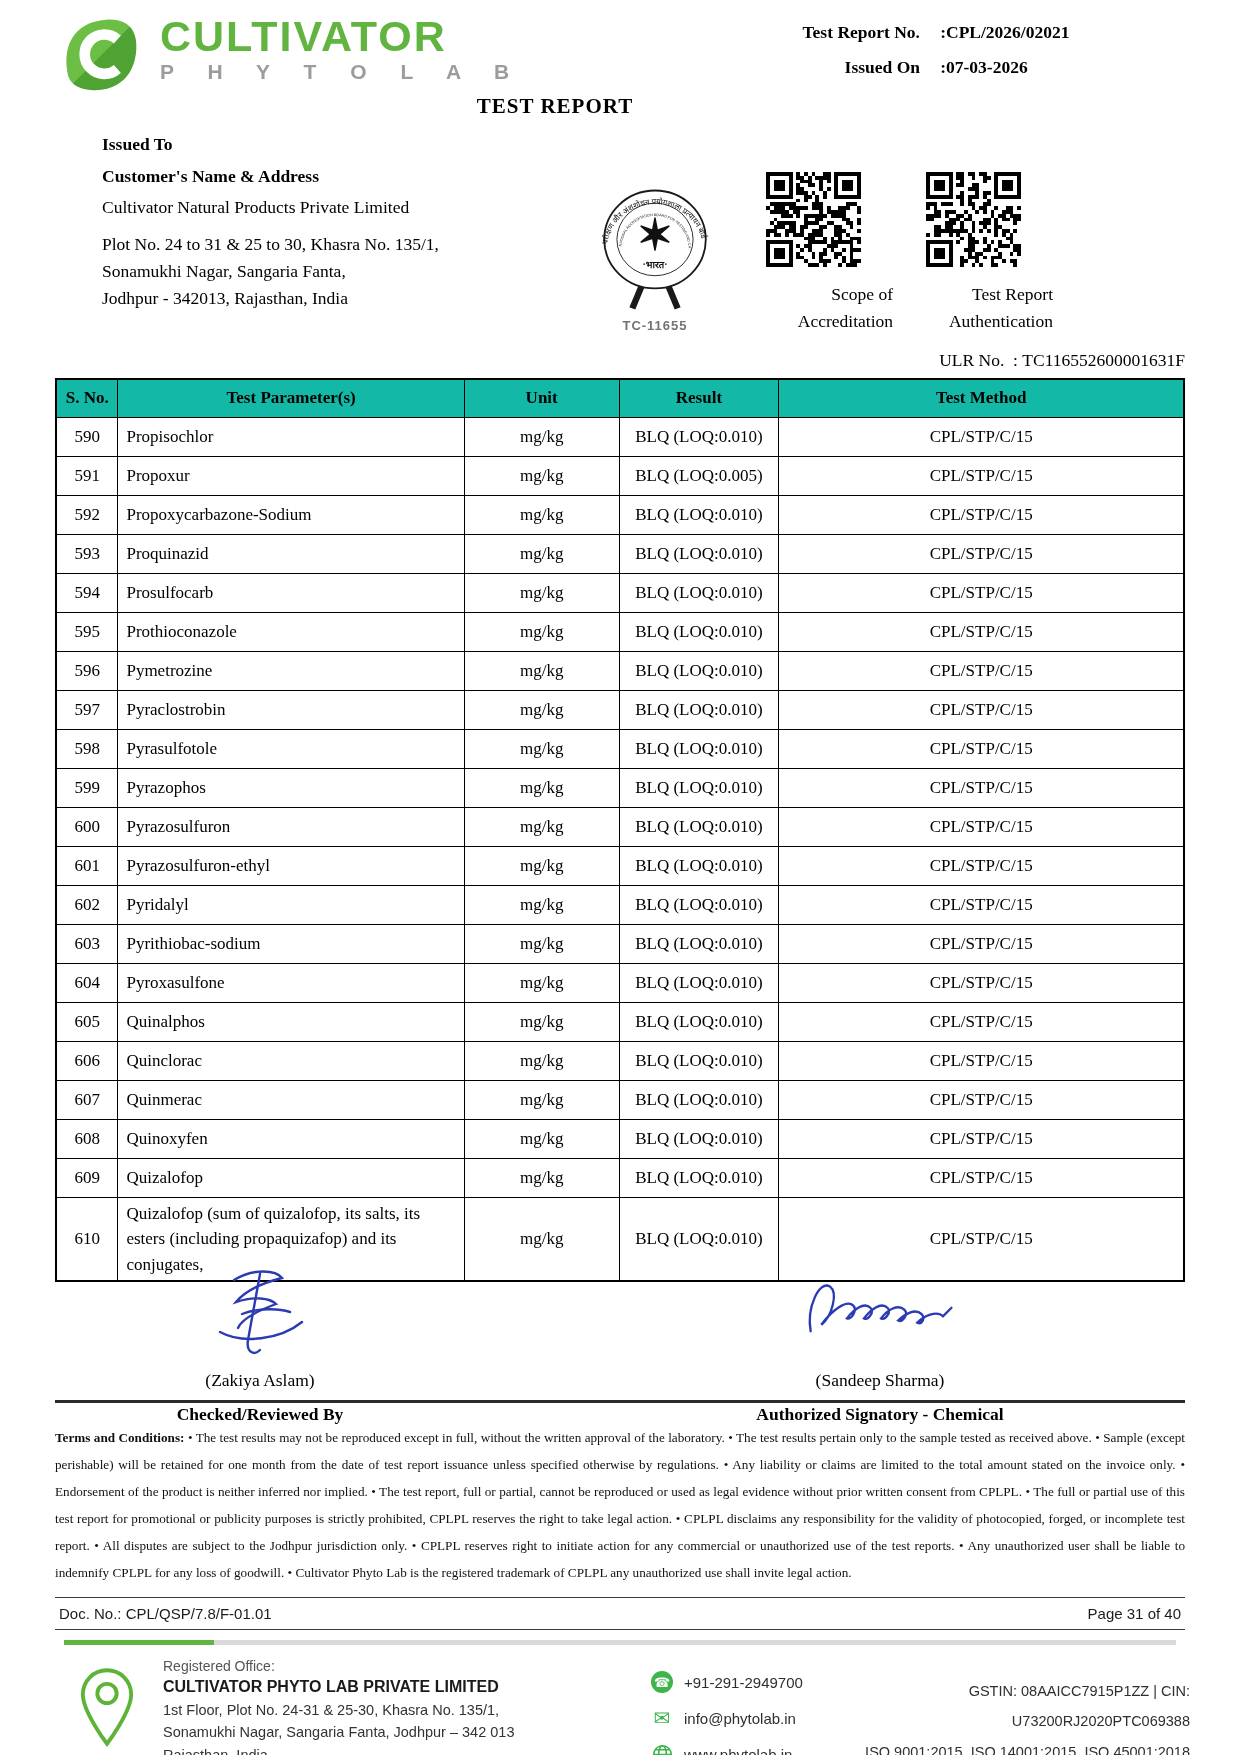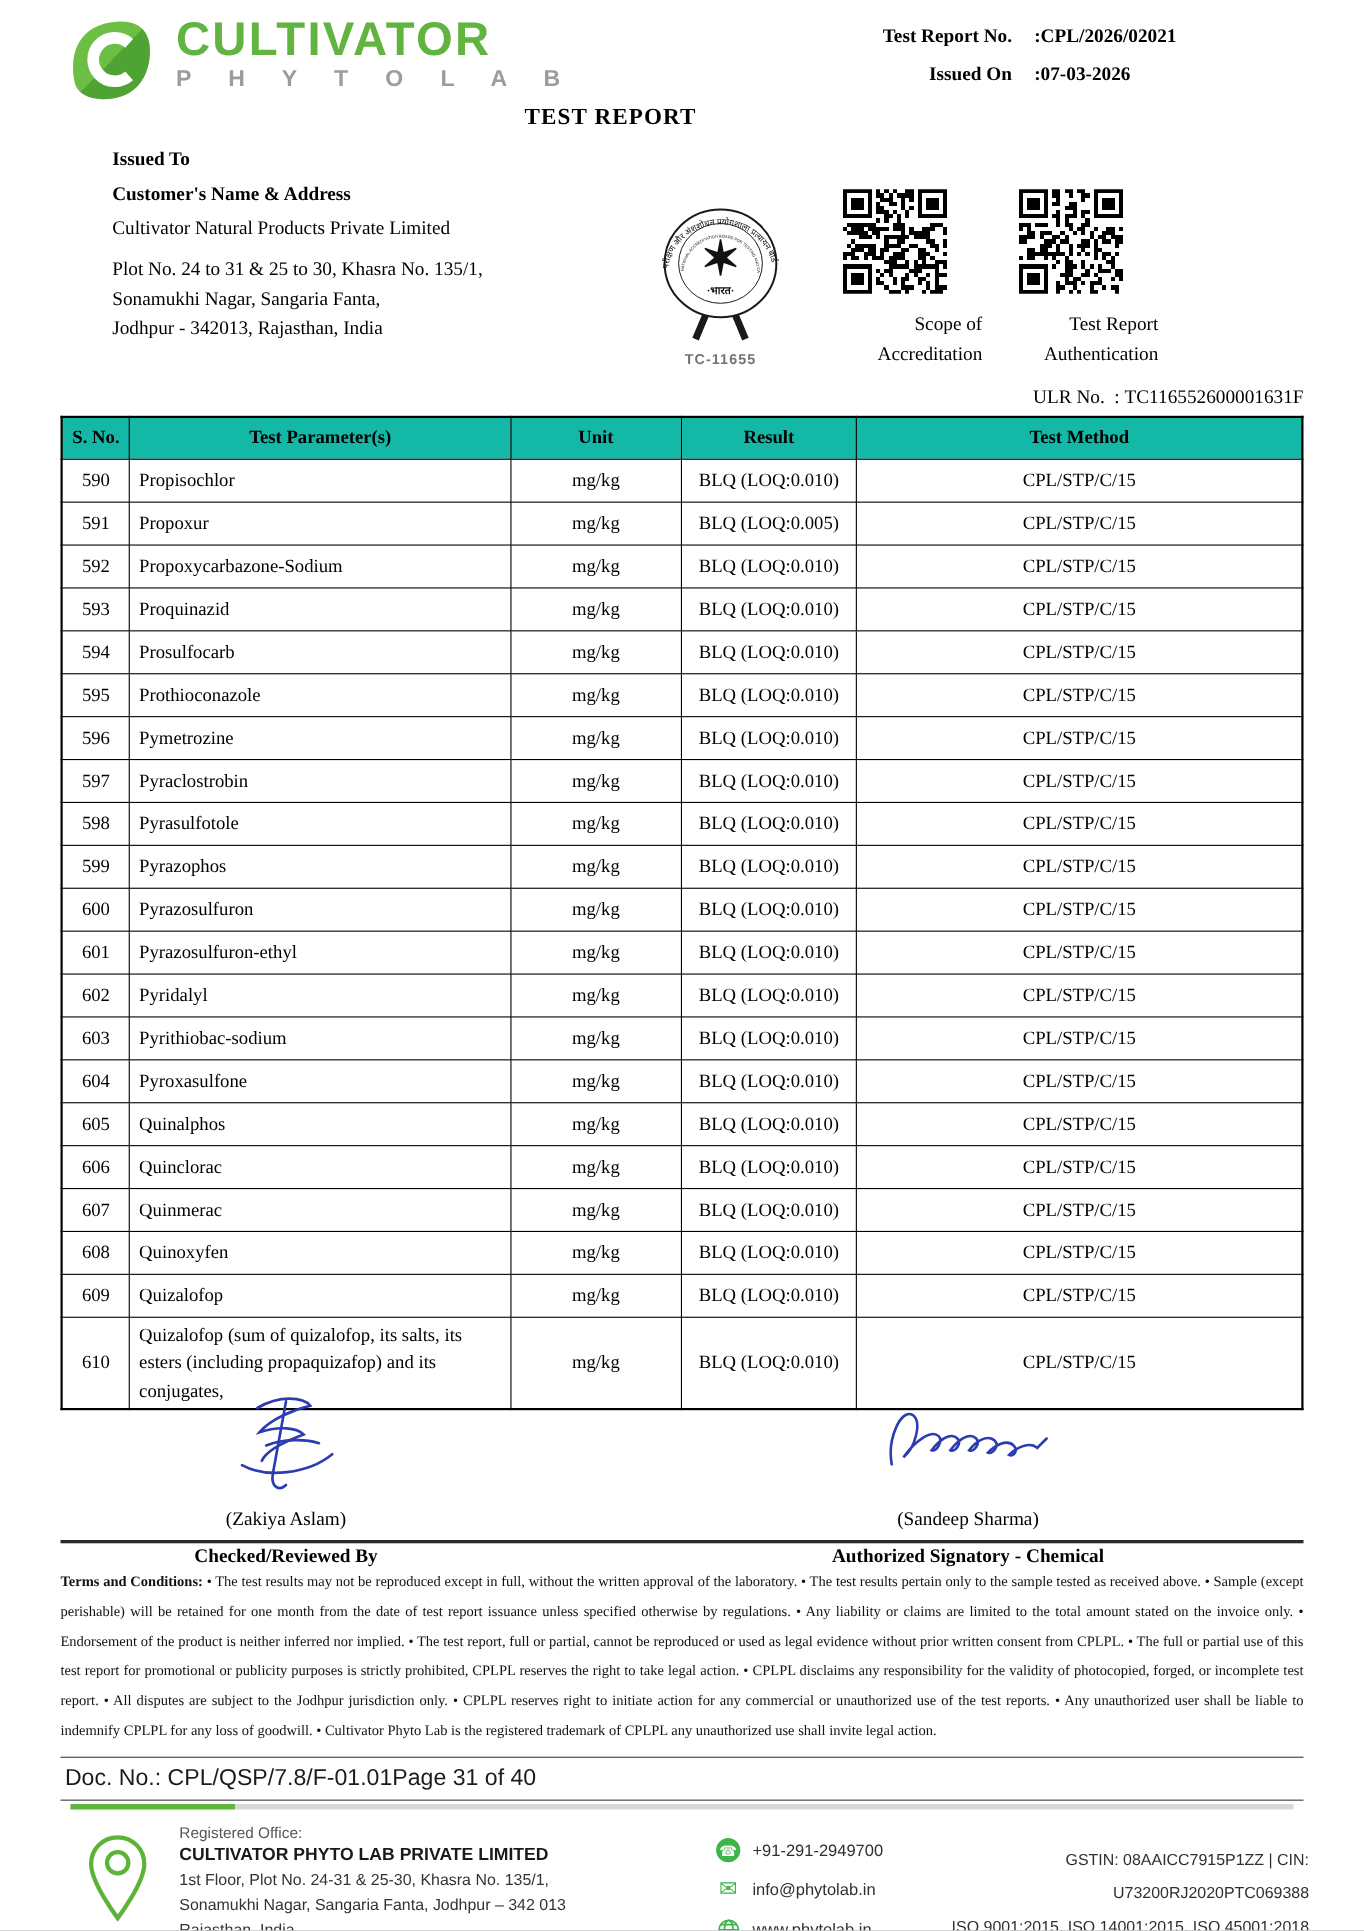--- a/index.html
+++ b/index.html
@@ -52,22 +52,22 @@
   .sig-name { font-size:17.5px; margin-top:8px; }
   .sig-role { font-size:17.5px; font-weight:bold; margin-top:13px; }
   
   .terms { position:absolute; left:55px; top:1400px; width:1130px;
     border-top:3px solid #2b2b2b; padding-top:21px;
     font-size:13.2px; line-height:2.05; text-align:justify; color:#111; }
   .terms b { font-weight:bold; }
   
   .docbar { position:absolute; left:55px; top:1597px; width:1130px;
     border-top:1.5px solid #3c3c3c; border-bottom:1.5px solid #3c3c3c;
-    display:flex; align-items:center;
-    padding:7px 4px; font-family:"Liberation Sans", sans-serif; font-size:21px; color:#1c1c1c; }
+    display:flex; justify-content:space-between; align-items:center;
+    padding:7px 4px; font-family:"Liberation Sans", sans-serif; font-size:15px; color:#1c1c1c; }
   .accent-bar { position:absolute; left:64px; top:1640px; width:1112px; height:5px;
     background:linear-gradient(to right, #62b441 0 150px, #d9d9d9 150px 100%); }
   
   .footer { position:absolute; left:0; top:1658px; width:1240px;
     font-family:"Liberation Sans", sans-serif; color:#2f2f2f; }
   .pin { position:absolute; left:78px; top:8px; }
   .regoffice { position:absolute; left:163px; top:0; width:430px; }
   .reg-label { font-size:14px; color:#555; margin-bottom:4px; }
   .reg-company { font-size:16px; font-weight:bold; color:#1a1a1a; margin-bottom:3px; }
   .reg-addr { font-size:14.5px; color:#333; line-height:1.55; }

